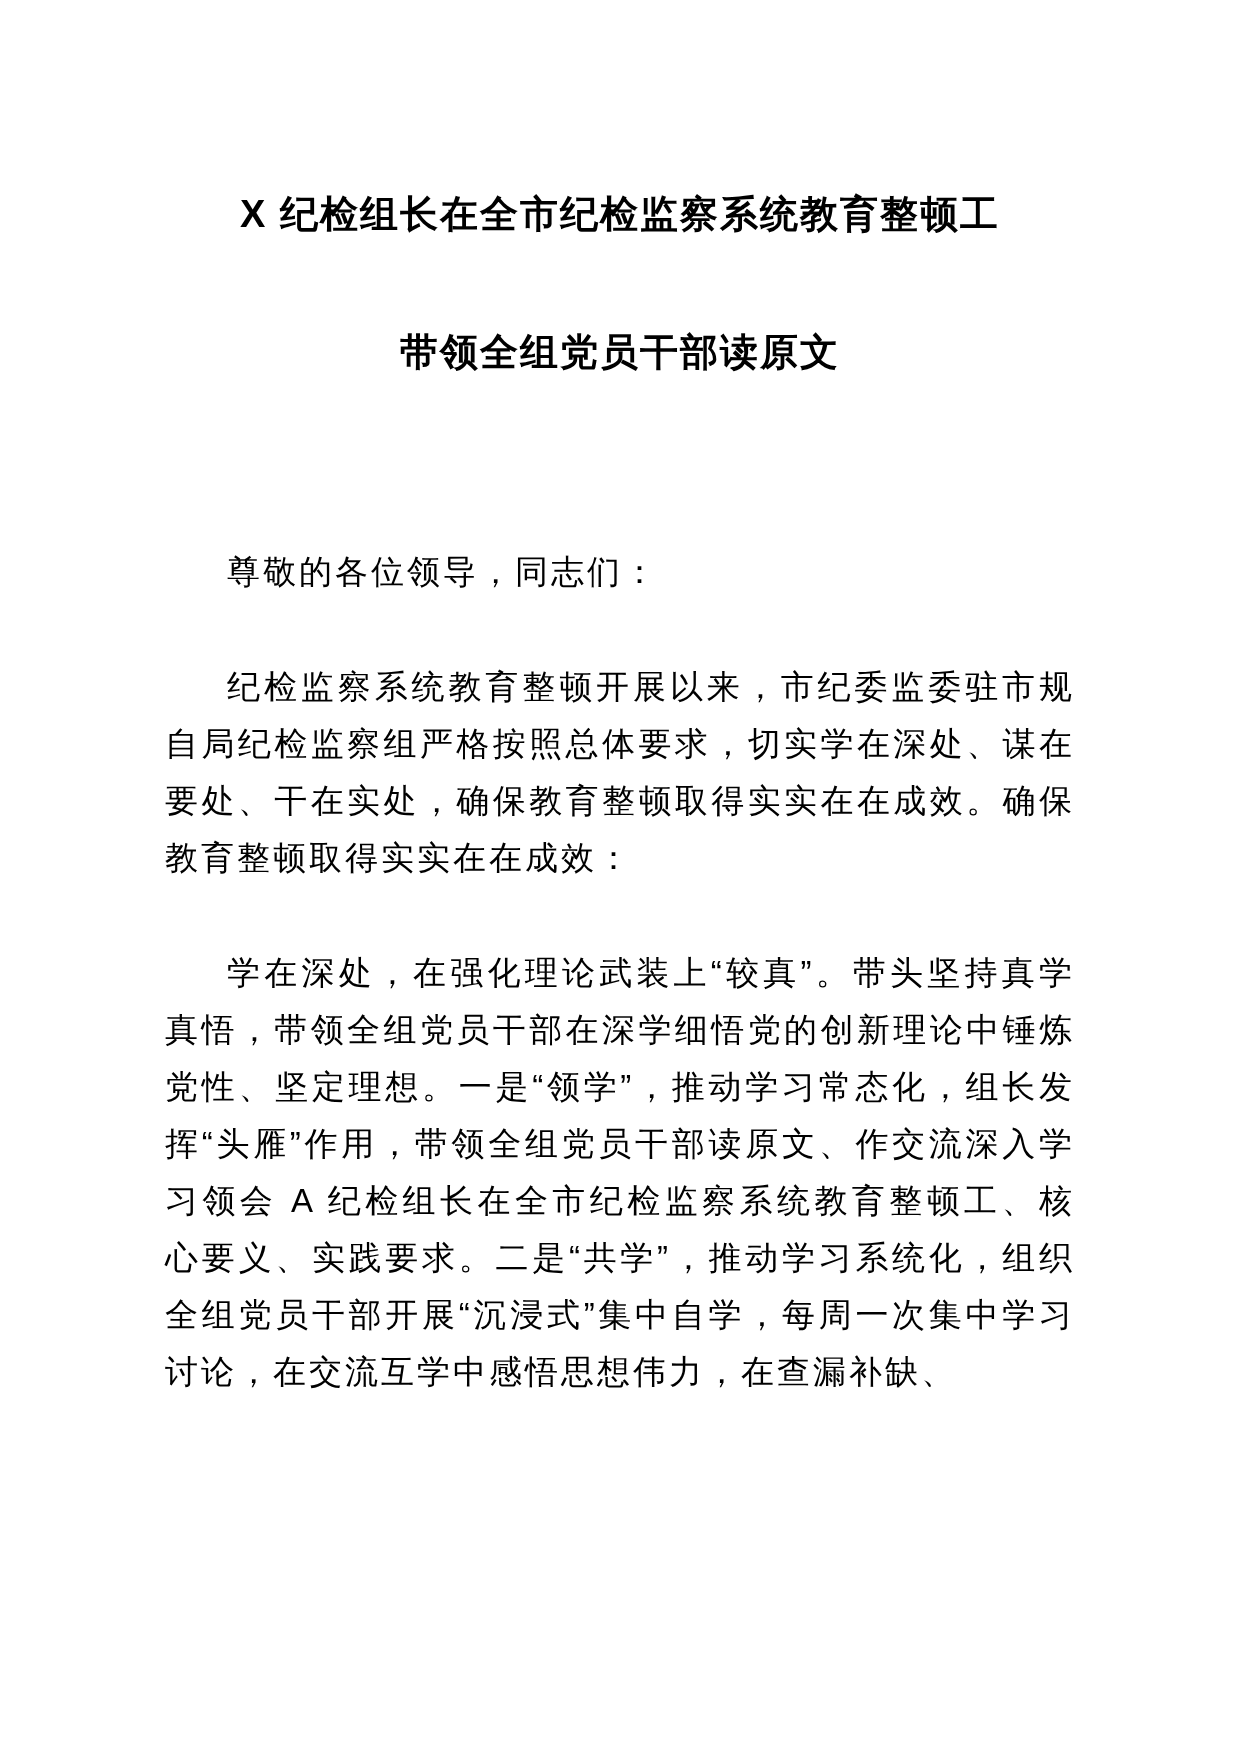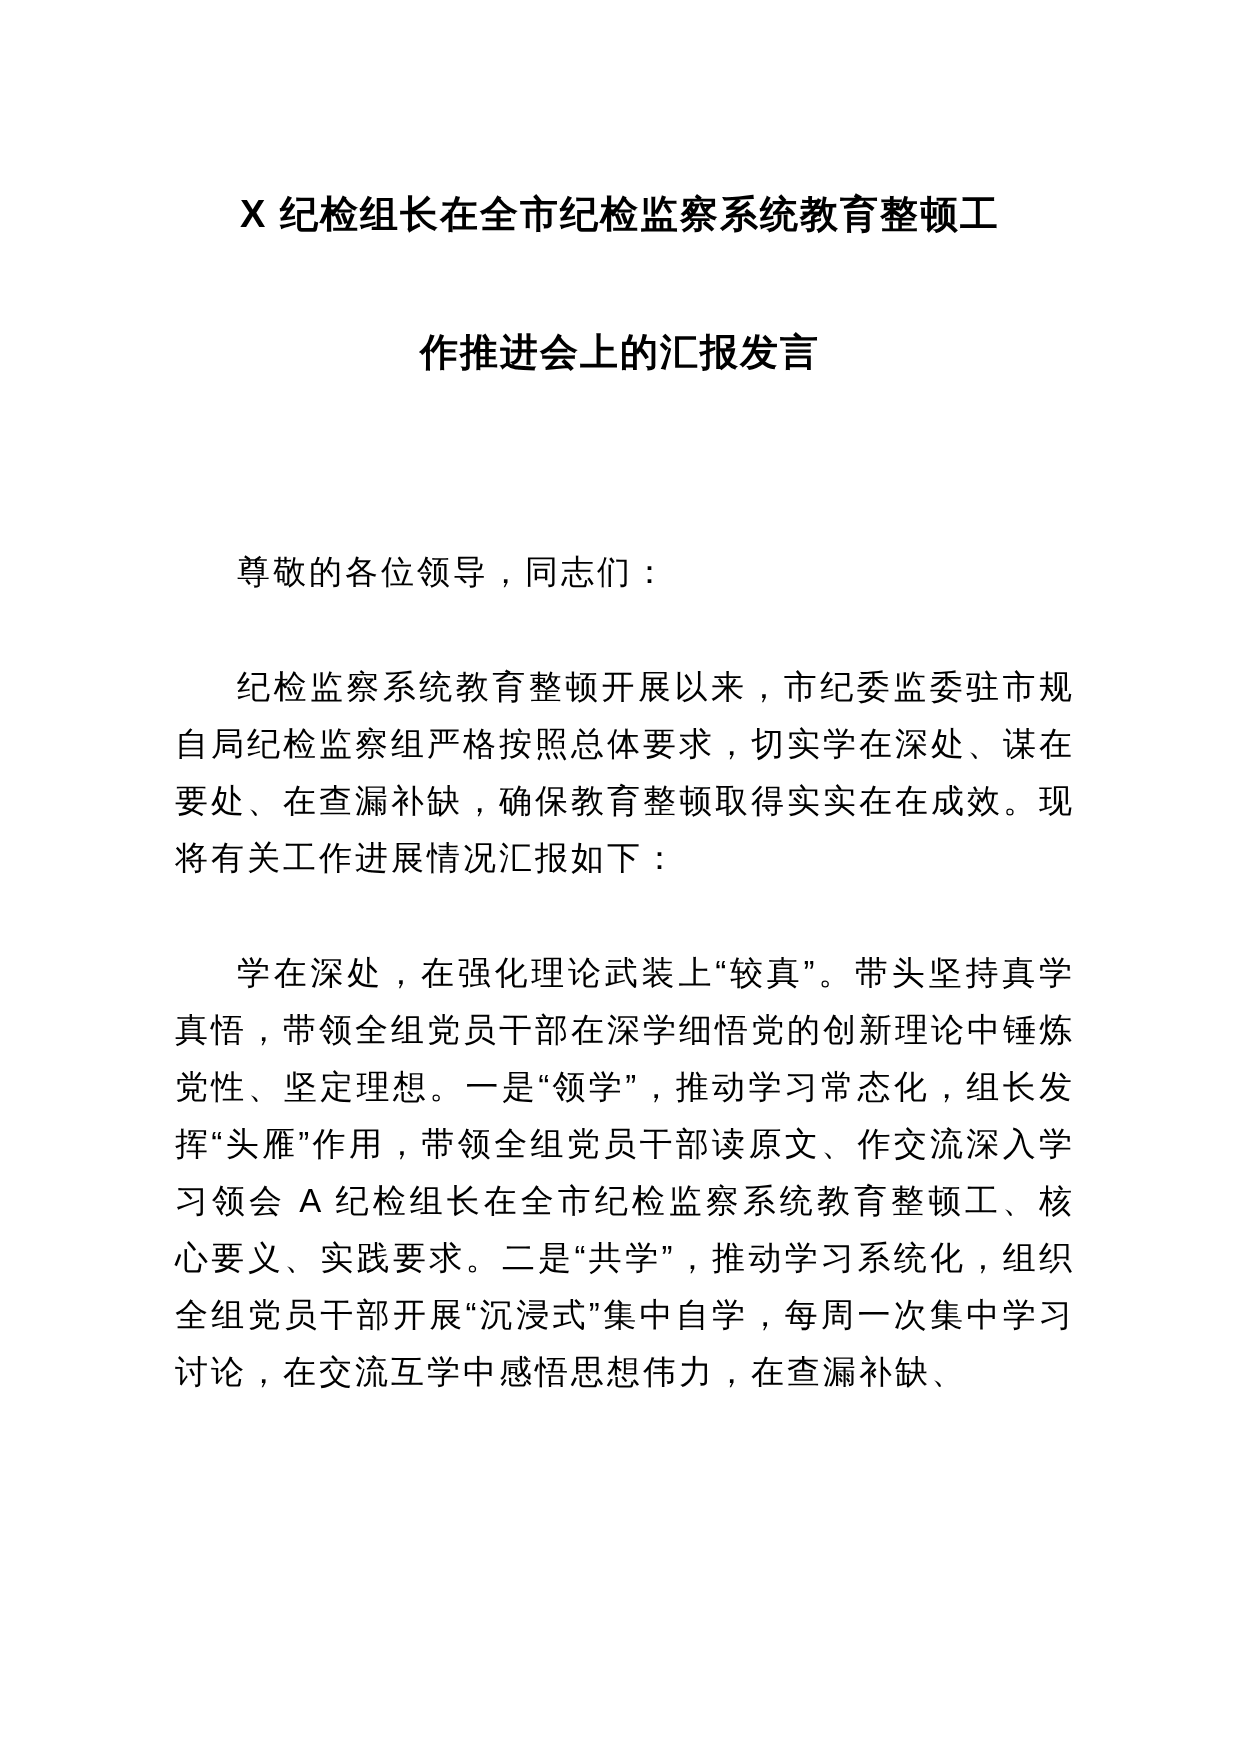--- a/index.html
+++ b/index.html
@@ -27,39 +27,39 @@
     font-weight: 700;
     letter-spacing: 2px;
     text-align: center;
     color: #000000;
   }
   .doc-title .title-line {
     display: block;
     line-height: 138px;
   }
   .para {
-    margin: 0 0 58px 10px;
+    margin: 0 0 58px 0;
     font-size: 33px;
     letter-spacing: 3px;
     line-height: 57px;
     text-align: justify;
     text-indent: 62px;
     color: #000000;
     word-break: break-all;
   }
 </style>
 </head>
 <body>
 
 <div class="page">
 
   <h1 class="doc-title">
     <span class="title-line">X 纪检组长在全市纪检监察系统教育整顿工</span>
-    <span class="title-line">作推进会上的汇报发言</span>
+    <span class="title-line">带领全组党员干部读原文</span>
   </h1>
 
   <p class="para">尊敬的各位领导，同志们：</p>
 
-  <p class="para">纪检监察系统教育整顿开展以来，市纪委监委驻市规自局纪检监察组严格按照总体要求，切实学在深处、谋在要处、在查漏补缺，确保教育整顿取得实实在在成效。现将有关工作进展情况汇报如下：</p>
+  <p class="para">纪检监察系统教育整顿开展以来，市纪委监委驻市规自局纪检监察组严格按照总体要求，切实学在深处、谋在要处、干在实处，确保教育整顿取得实实在在成效。确保教育整顿取得实实在在成效：</p>
 
   <p class="para">学在深处，在强化理论武装上“较真”。带头坚持真学真悟，带领全组党员干部在深学细悟党的创新理论中锤炼党性、坚定理想。一是“领学”，推动学习常态化，组长发挥“头雁”作用，带领全组党员干部读原文、作交流深入学习领会 A 纪检组长在全市纪检监察系统教育整顿工、核心要义、实践要求。二是“共学”，推动学习系统化，组织全组党员干部开展“沉浸式”集中自学，每周一次集中学习讨论，在交流互学中感悟思想伟力，在查漏补缺、</p>
 
 </div>
 
 </body></html>

